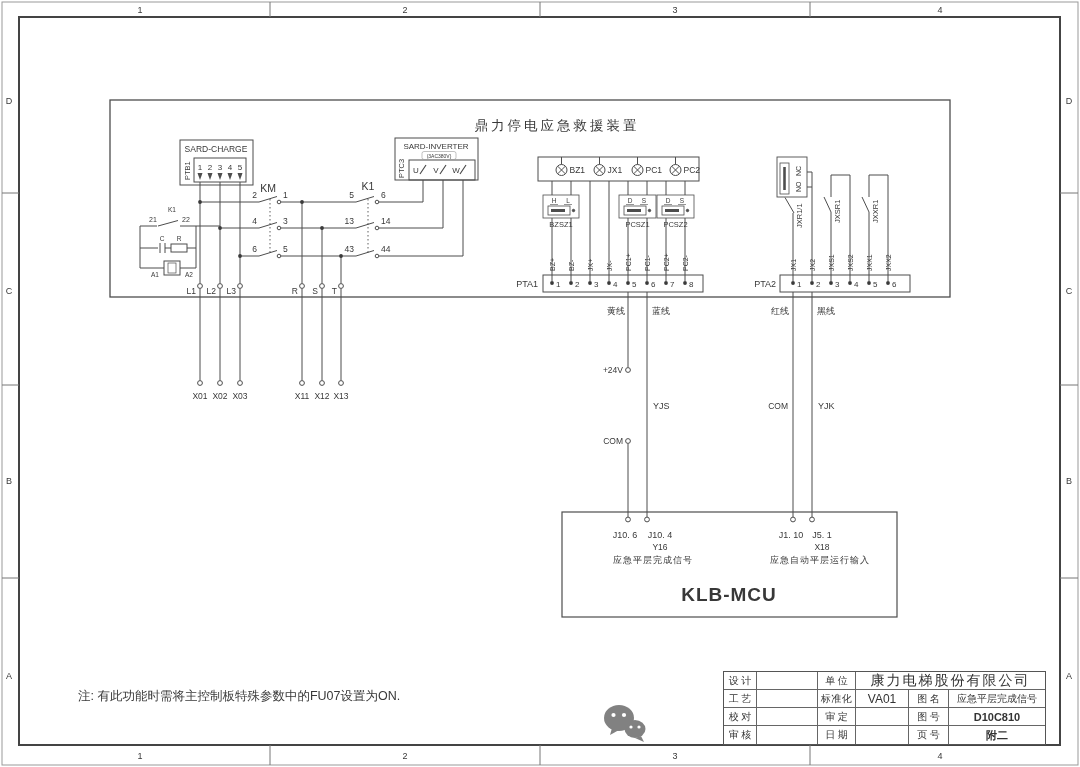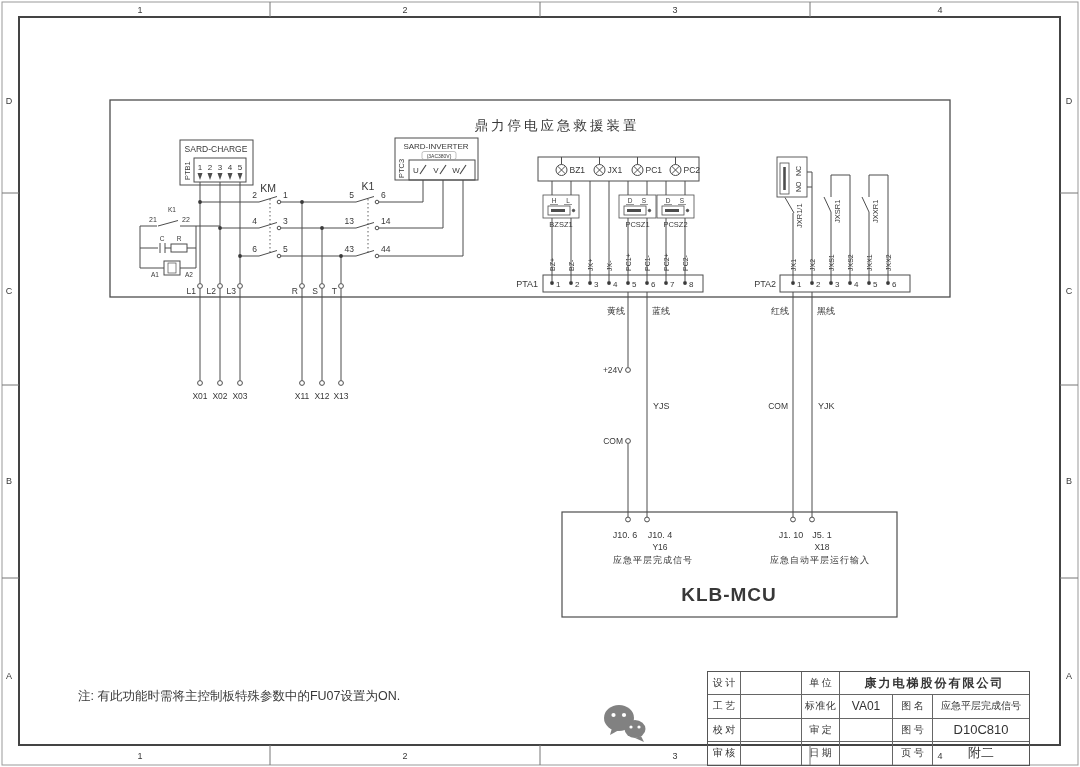--- a/index.html
+++ b/index.html
@@ -5,33 +5,33 @@
   html,body{margin:0;padding:0;background:#e8e8e8;}
   #page{position:relative;width:1080px;height:767px;background:#ffffff;overflow:hidden;
         font-family:"Liberation Sans",sans-serif;}
   svg text{font-family:"Liberation Sans",sans-serif;fill:#383838;}
   .t5{font-size:5px}.t65{font-size:6.5px}.t7{font-size:7px}.t75{font-size:7.5px}
   .t8{font-size:8px}.t85{font-size:8.5px}.t9{font-size:9px}
   .t105{font-size:10.5px}.t12{font-size:12.5px}.t135{font-size:13.5px;letter-spacing:3px}
   .t19{font-size:19px;font-weight:bold;letter-spacing:1px}
   .ls1{letter-spacing:1px}
   
-  #titleblock{position:absolute;left:707px;top:671px;width:323px;height:95px;
+  #titleblock{position:absolute;left:723px;top:671px;width:323px;height:74px;
     border:1.5px solid #555;box-sizing:border-box;display:grid;
     grid-template-columns:33px 61px 38px 53px 40px 1fr;grid-template-rows:repeat(4,1fr);
     background:transparent;z-index:3;}
   .tb-cell{border-right:1px solid #666;border-bottom:1px solid #666;display:flex;
     align-items:center;justify-content:center;font-size:10px;color:#333;overflow:hidden;}
   .tb-cell.noR{border-right:none}.tb-cell.noB{border-bottom:none}
   .tb-cell.lbl{letter-spacing:2.5px;text-indent:2.5px}
   .tb-cell.lbl3{letter-spacing:0.5px}
-  .tb-company{grid-column:4/7;font-family:"Liberation Serif",serif;font-weight:bold;
-    font-size:12px;letter-spacing:2px;}
+  .tb-company{grid-column:4/7;font-family:"Liberation Serif",serif;font-weight:normal;
+    font-size:14px;letter-spacing:2px;}
   .tb-val{font-size:12px}
-  .tb-no{font-size:13px;font-weight:400}
+  .tb-no{font-size:11px;font-weight:700}
   
   #watermark-text{position:absolute;left:648px;top:692px;font-size:43px;letter-spacing:5px;
     font-weight:500;color:rgba(150,150,150,0.38);-webkit-text-stroke:1px rgba(120,120,120,0.5);
     z-index:5;white-space:nowrap;pointer-events:none;}
   #watermark-icon{position:absolute;left:602px;top:702px;width:46px;height:44px;opacity:0.72;
     z-index:5;pointer-events:none;}
 </style>
 </head>
 <body>
 

